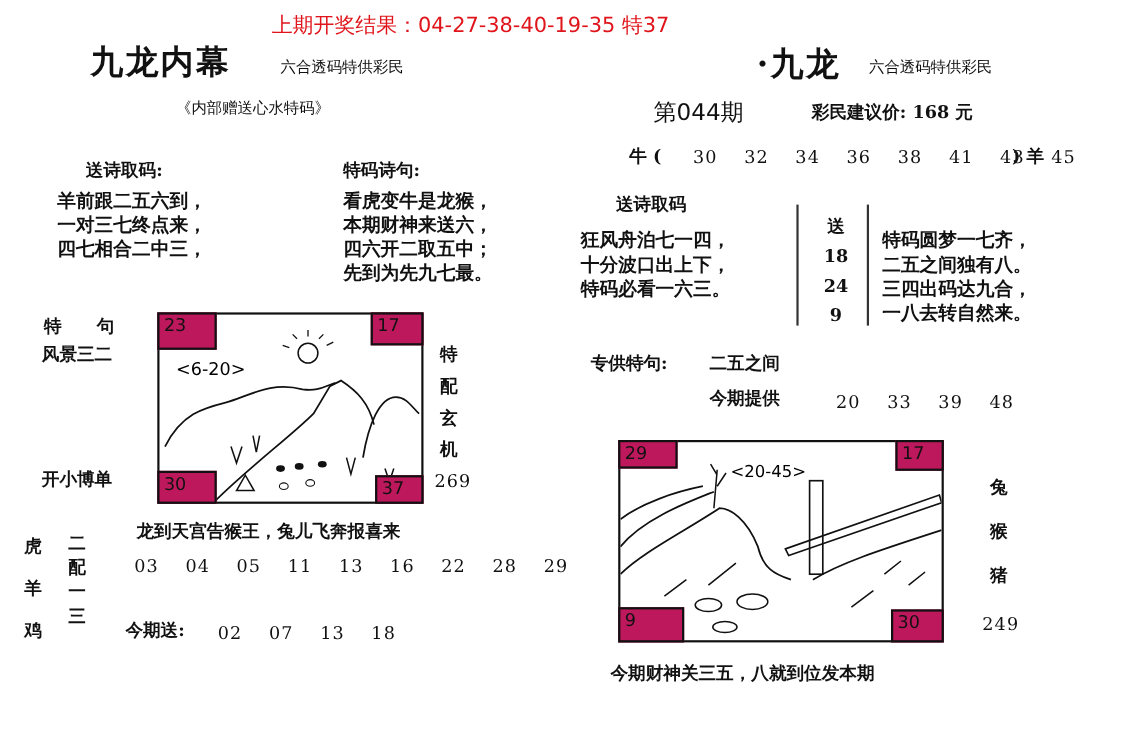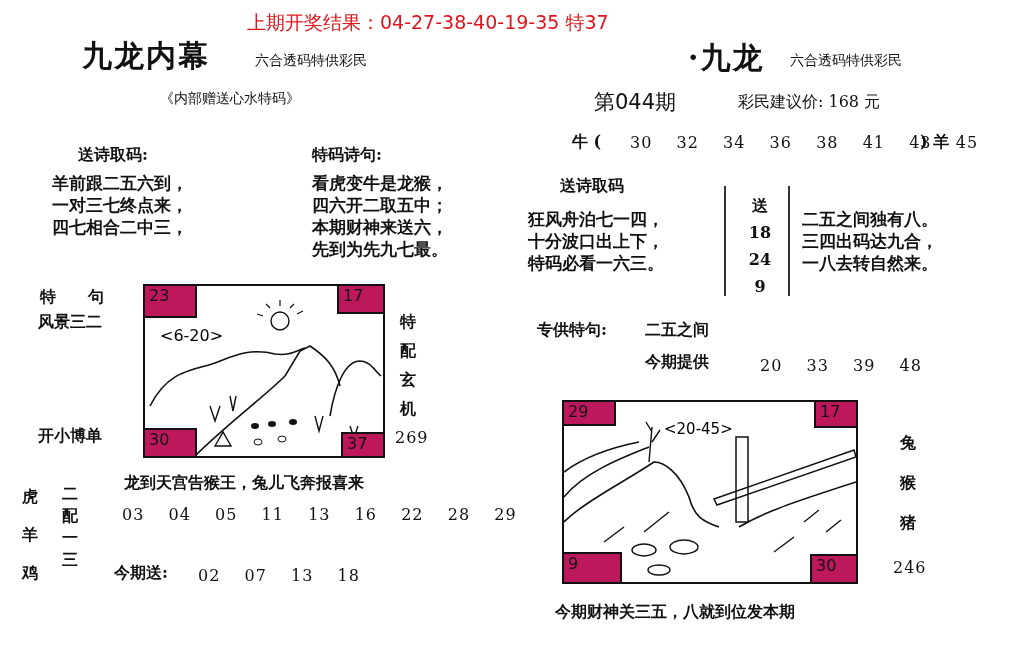--- a/index.html
+++ b/index.html
@@ -29,22 +29,22 @@
 <div class="abs label" style="left:78px; top:145px;">送诗取码:</div>
 <div class="abs poem" style="left:52px; top:172px;">
   <div>羊前跟二五六到，</div>
   <div>一对三七终点来，</div>
   <div>四七相合二中三，</div>
 </div>
 
 <div class="abs label" style="left:312px; top:145px;">特码诗句:</div>
 <div class="abs poem" style="left:312px; top:172px;">
   <div>看虎变牛是龙猴，</div>
+  <div>本期财神来送六，</div>
   <div>四六开二取五中；</div>
-  <div>本期财神来送六，</div>
   <div>先到为先九七最。</div>
 </div>
 
 <div class="abs label" style="left:40px; top:287px;">特　　句</div>
 <div class="abs label" style="left:38px; top:312px;">风景三二</div>
 <div class="abs label" style="left:38px; top:426px;">开小博单</div>
 
 <div class="sketch" style="left:143px; top:284px; width:238px; height:170px;">
   <svg width="238" height="170" style="position:absolute;left:0;top:0;">
     <path d="M5 120 C20 90, 40 85, 60 80 C80 75, 100 60, 130 68 C145 70, 150 65, 160 62" fill="none" stroke="#111" stroke-width="1.6"></path>
@@ -88,21 +88,21 @@
 </div>
 
 <div class="abs label" style="left:124px; top:473px;">龙到天宫告猴王，兔儿飞奔报喜来</div>
 <div class="abs nums" style="left:122px; top:505px; white-space:pre;">03  04  05  11  13  16  22  28  29</div>
 <div class="abs label" style="left:114px; top:563px;">今期送:</div>
 <div class="abs nums" style="left:198px; top:566px; white-space:pre;">02  07  13  18</div>
 
 <div class="abs big-title" style="left:688px; top:38px;">·九龙</div>
 <div class="abs sub" style="left:790px; top:52px;">六合透码特供彩民</div>
 <div class="abs" style="left:594px; top:88px; font-size:21px; font-family:'DejaVu Sans', sans-serif;">第044期</div>
-<div class="abs label" style="left:738px; top:92px; font-weight:normal;">彩民建议价: 168 元</div>
+<div class="abs label" style="left:738px; top:92px; font-weight:bold;">彩民建议价: 168 元</div>
 
 <div class="abs label" style="left:572px; top:132px;">牛 (</div>
 <div class="abs nums" style="left:630px; top:133px; white-space:pre;">30  32  34  36  38  41  43  45</div>
 <div class="abs label" style="left:920px; top:132px;">) 羊</div>
 
 <div class="abs label" style="left:560px; top:176px;">送诗取码</div>
 <div class="abs poem" style="left:528px; top:208px;">
   <div>狂风舟泊七一四，</div>
   <div>十分波口出上下，</div>
   <div>特码必看一六三。</div>
@@ -112,20 +112,21 @@
 <div class="vline" style="left:788px; top:186px; height:110px;"></div>
 
 <div class="abs" style="left:742px; top:192px; text-align:center; width:36px; font-size:16px; font-weight:bold; line-height:27px;">
   <div>送</div>
   <div>18</div>
   <div>24</div>
   <div>9</div>
 </div>
 
 <div class="abs poem" style="left:802px; top:208px;">
+  <div>特码圆梦一七齐，</div>
   <div>二五之间独有八。</div>
   <div>三四出码达九合，</div>
   <div>一八去转自然来。</div>
 </div>
 
 <div class="abs label" style="left:537px; top:320px;">专供特句:</div>
 <div class="abs label" style="left:645px; top:320px;">二五之间</div>
 <div class="abs label" style="left:645px; top:352px;">今期提供</div>
 <div class="abs nums" style="left:744px; top:356px; white-space:pre;margin-left:16px;">20  33  39  48</div>
 
@@ -148,15 +149,15 @@
   <div class="corner" style="right:-2px; top:-2px; width:36px; height:24px;">17</div>
   <div class="corner" style="left:-2px; bottom:-2px; width:52px; height:28px;">9</div>
   <div class="corner" style="right:-2px; bottom:-2px; width:40px; height:26px;">30</div>
 </div>
 
 <div class="abs label" style="left:900px; top:423px; line-height:40px;">
   <div>兔</div>
   <div>猴</div>
   <div>猪</div>
 </div>
-<div class="abs nums" style="left:893px; top:558px;">246</div>
+<div class="abs nums" style="left:893px; top:558px;">249</div>
 
 <div class="abs label" style="left:555px; top:602px;">今期财神关三五，八就到位发本期</div>
 
 </body></html>

